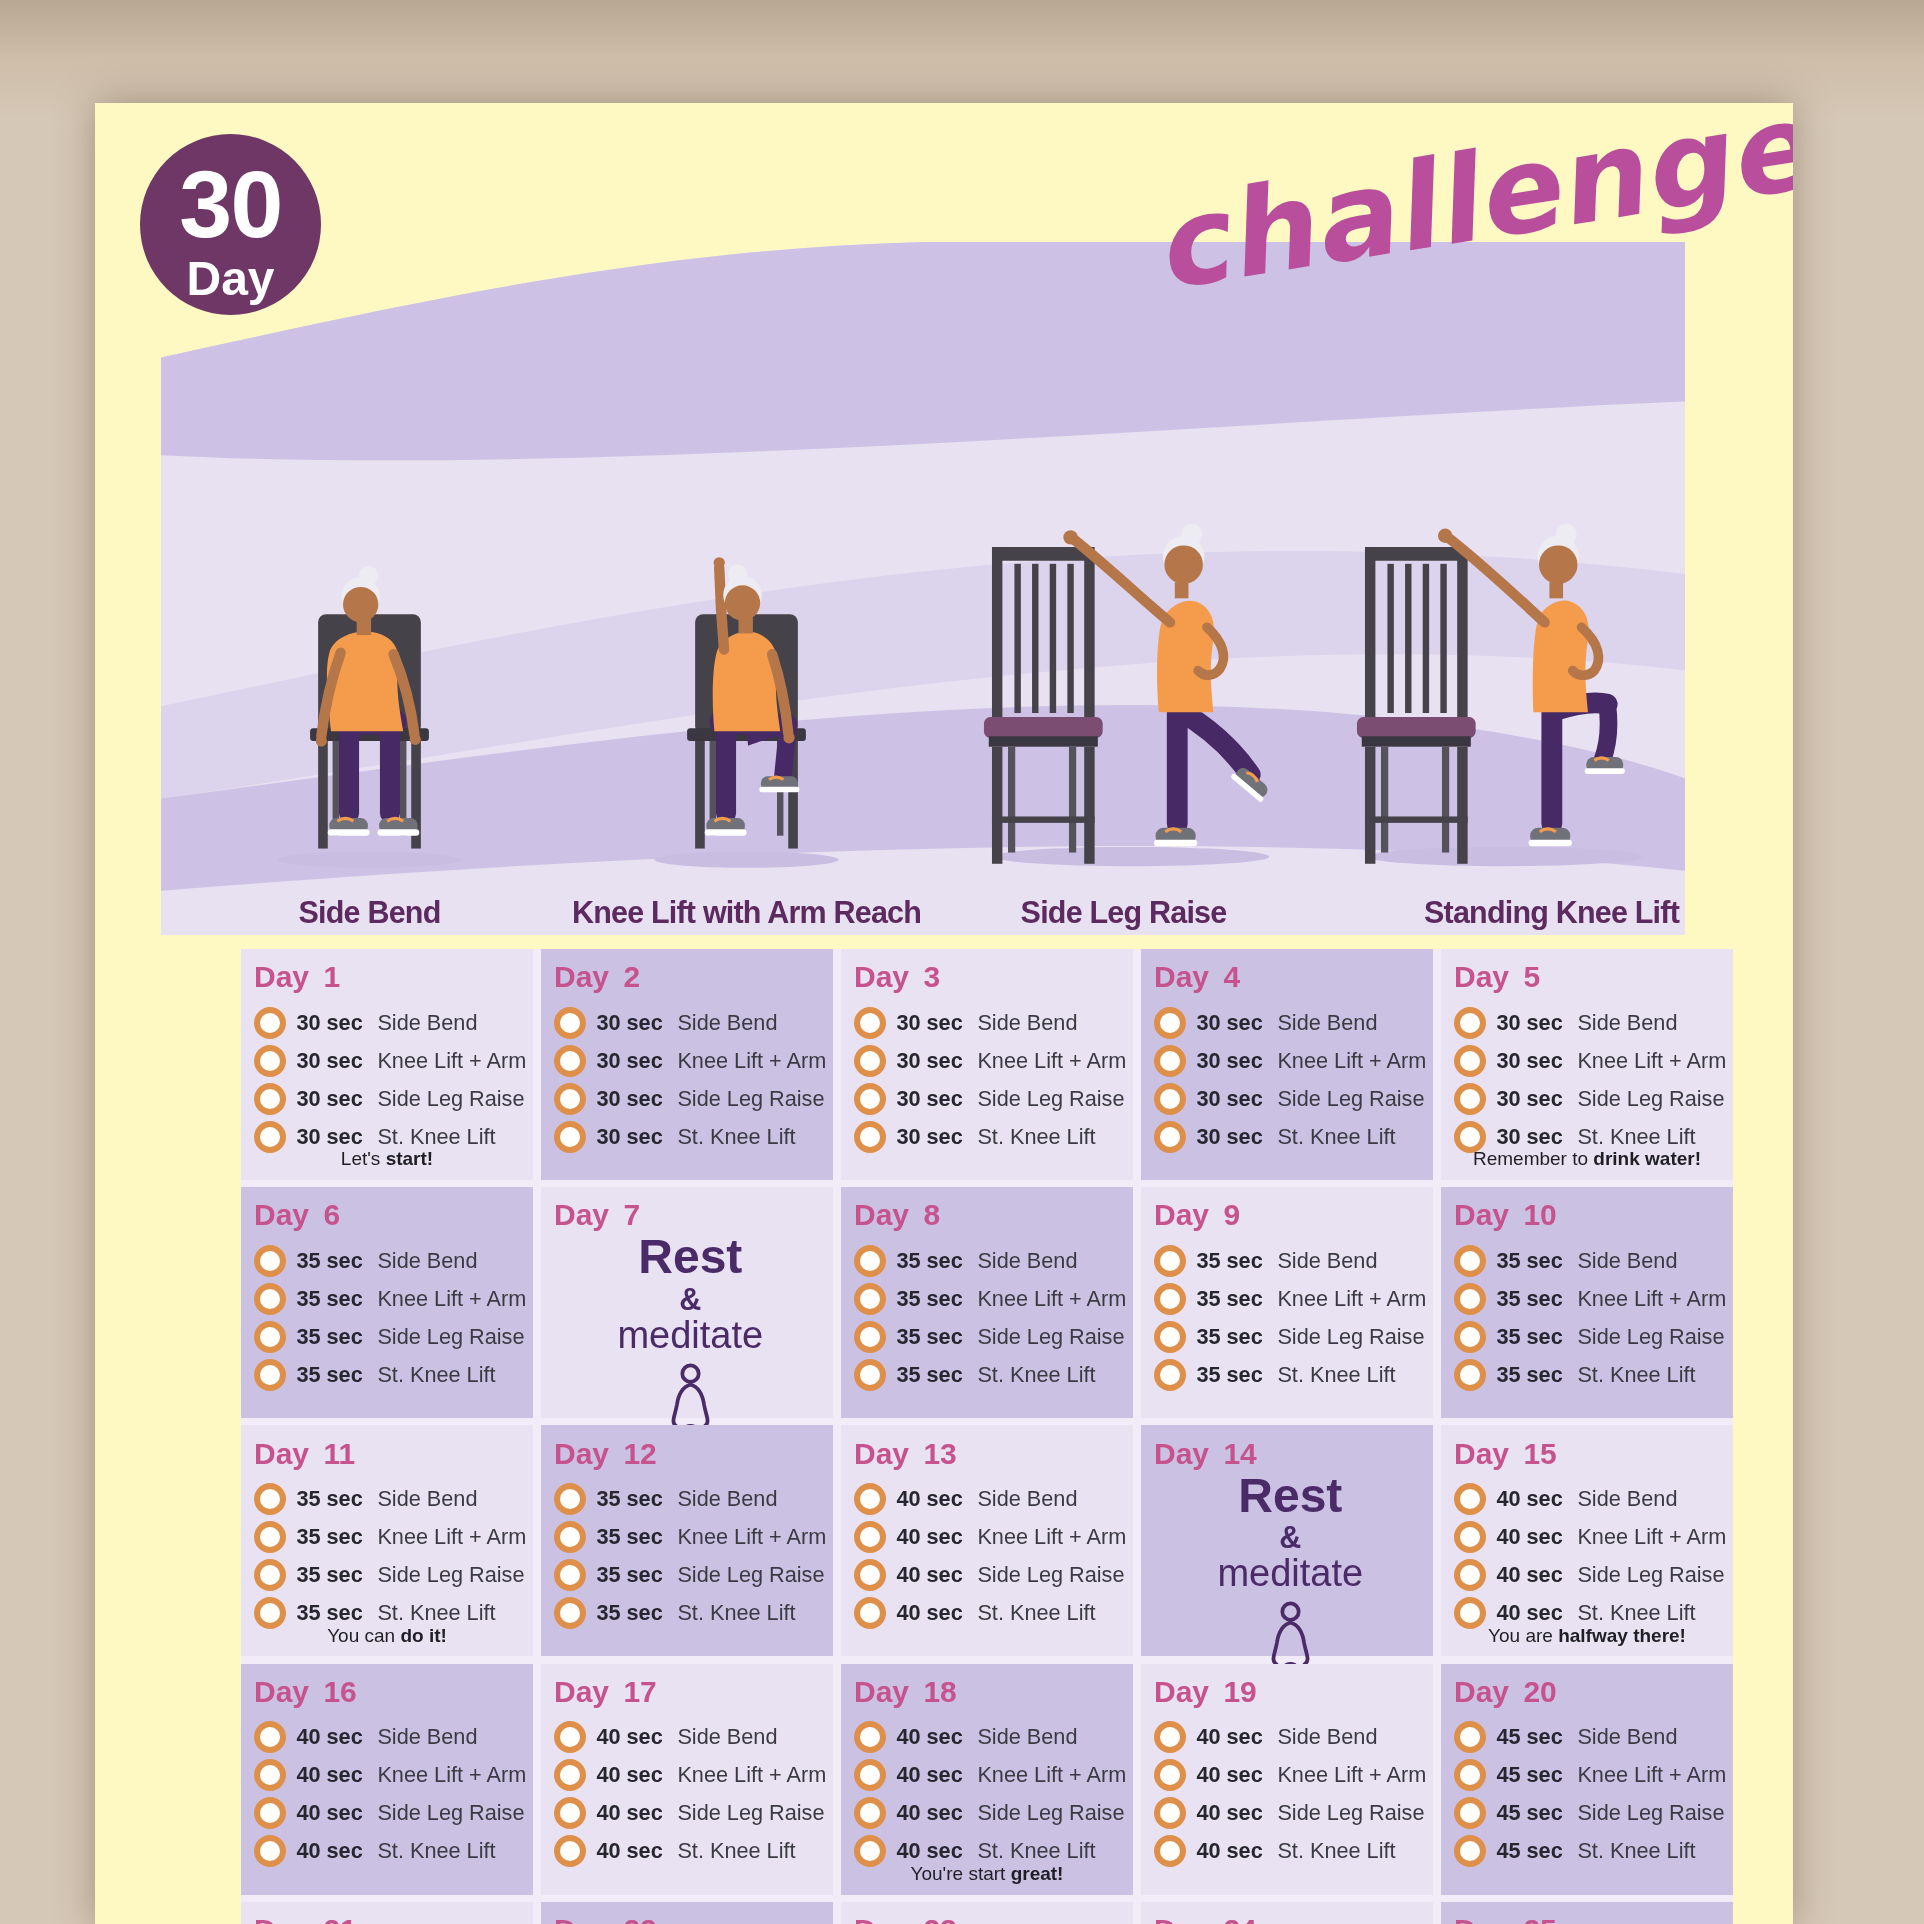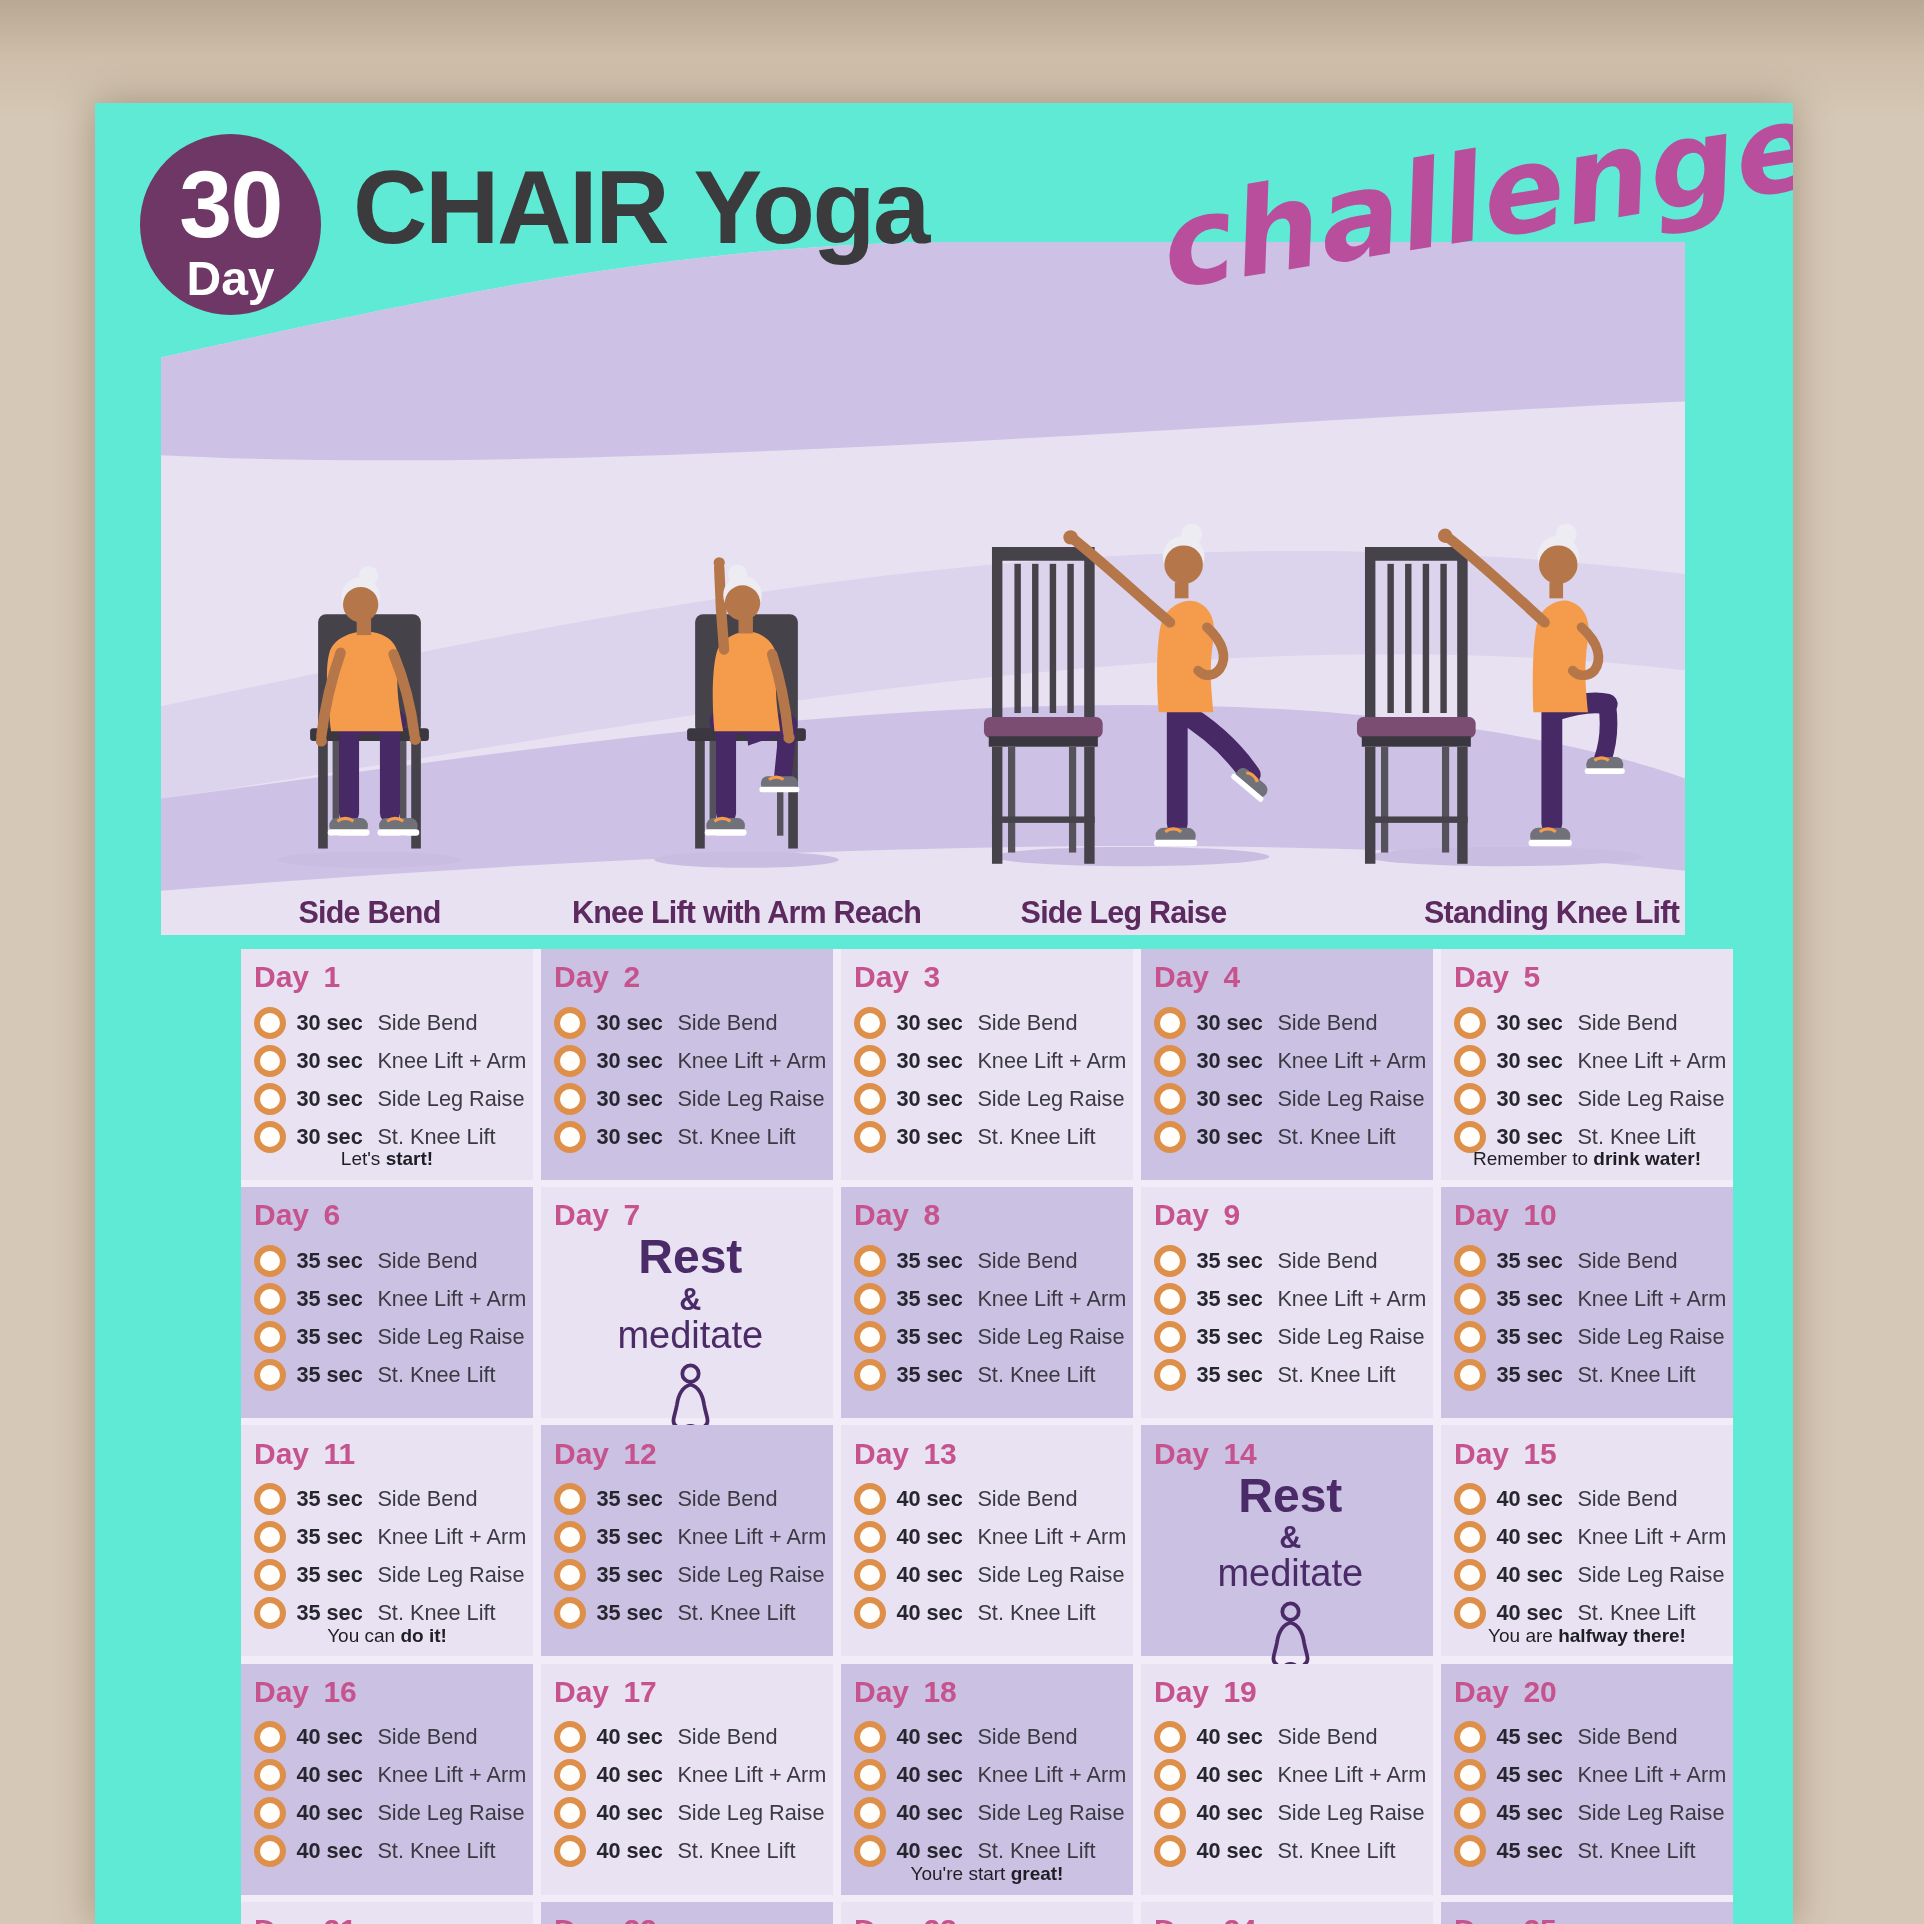--- a/index.html
+++ b/index.html
@@ -3,21 +3,21 @@
 <meta charset="utf-8">
 <style>
   html,body{margin:0;padding:0;}
   body{
     width:1925px;height:1925px;overflow:hidden;position:relative;
     background:linear-gradient(180deg,#b9a893 0px,#cdbda9 56px,#d6c8b6 120px,#d6c8b6 100%);
     font-family:"Liberation Sans",sans-serif;
   }
   .page{
     position:absolute;left:95px;top:103px;width:1698px;height:1822px;
-    background:#5eead4;box-shadow:0 0 37px rgba(80,60,40,.38);overflow:hidden;
+    background:#fef9c3;box-shadow:0 0 37px rgba(80,60,40,.38);overflow:hidden;
   }
   
   .banner{position:absolute;left:66px;top:134px;width:1524px;height:698px;}
   .banner svg{display:block;}
   
   .badge{position:absolute;left:45px;top:31px;width:181px;height:181px;border-radius:50%;
     background:#6e3765;color:#fff;text-align:center;}
   .badge .num{font-size:95px;font-weight:bold;line-height:1;margin-top:22.5px;letter-spacing:-1.6px;}
   .badge .lbl{font-size:48px;font-weight:bold;line-height:1;margin-top:3.2px;}
   
@@ -71,21 +71,20 @@
       <path d="M0,700 C450,640 950,560 1420,590 C1650,605 1820,645 1900,675 L1900,790 C1380,735 690,760 0,815 Z" fill="#cdc2e5"></path>
     </svg>
   </div>
 
   <div class="badge">
     <div class="num">30</div>
     <div class="lbl">Day</div>
   </div>
 
   <div class="title">
-    <div class="l1"><span class="st">CHAIR</span> <span class="lt">Yoga</span></div>
   </div>
 
   <div class="challenge">challenge</div>
 
   <div class="pose-fig" style="left:154px;top:447px;">
     <svg width="241" height="321" viewBox="0 0 300 400">
       <ellipse cx="150" cy="386" rx="115" ry="10" fill="#c9bee2"></ellipse>
       <g>
         <rect x="86" y="80" width="128" height="150" rx="10" fill="#45424a"></rect>
         <rect x="104" y="238" width="8" height="118" fill="#56525c"></rect>

